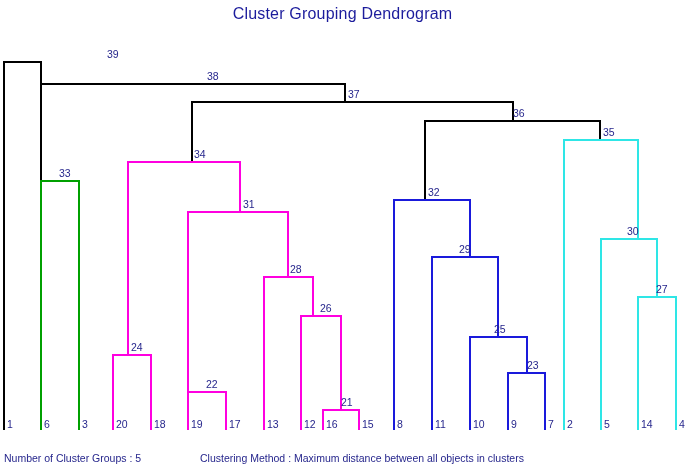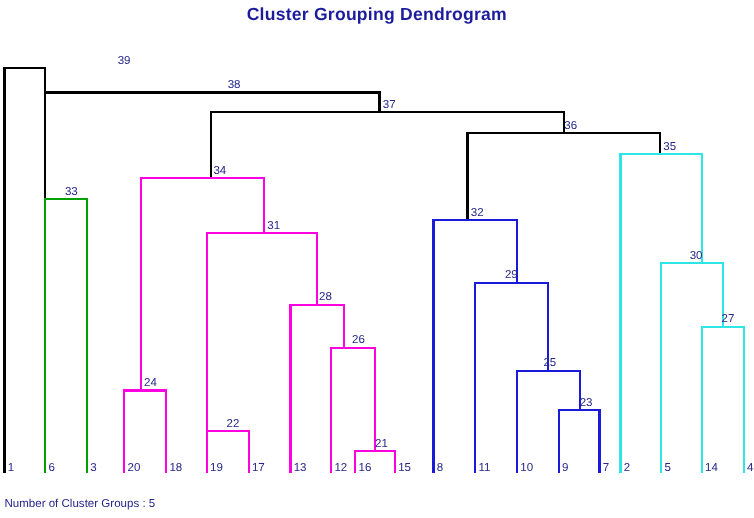--- a/index.html
+++ b/index.html
@@ -14,21 +14,21 @@
     font-family: "Liberation Sans", sans-serif;
     overflow: hidden;
   }
   #chart-title {
     position: absolute;
     left: 0;
     top: 5px;
     width: 685px;
     text-align: center;
     font-size: 16px;
-    font-weight: bold;
+    font-weight: normal;
     color: #1c1c9c;
     letter-spacing: 0.2px;
   }
   #plot-area {
     position: absolute;
     left: 0;
     top: 45px;
     width: 576px;
     height: 390px;
   }
@@ -131,13 +131,14 @@
         <text x="567" y="383" class="leaf-label">2</text>
         <text x="604" y="383" class="leaf-label">5</text>
         <text x="641" y="383" class="leaf-label">14</text>
         <text x="679" y="383" class="leaf-label">4</text>
       </g>
   </svg>
 </div>
 
 <div id="caption">
   <span class="cap-item" id="caption-groups">Number of Cluster Groups : 5</span>
+  <span class="cap-item" id="caption-method">Clustering Method : Maximum distance between all objects in clusters</span>
 </div>
 
 </body></html>

